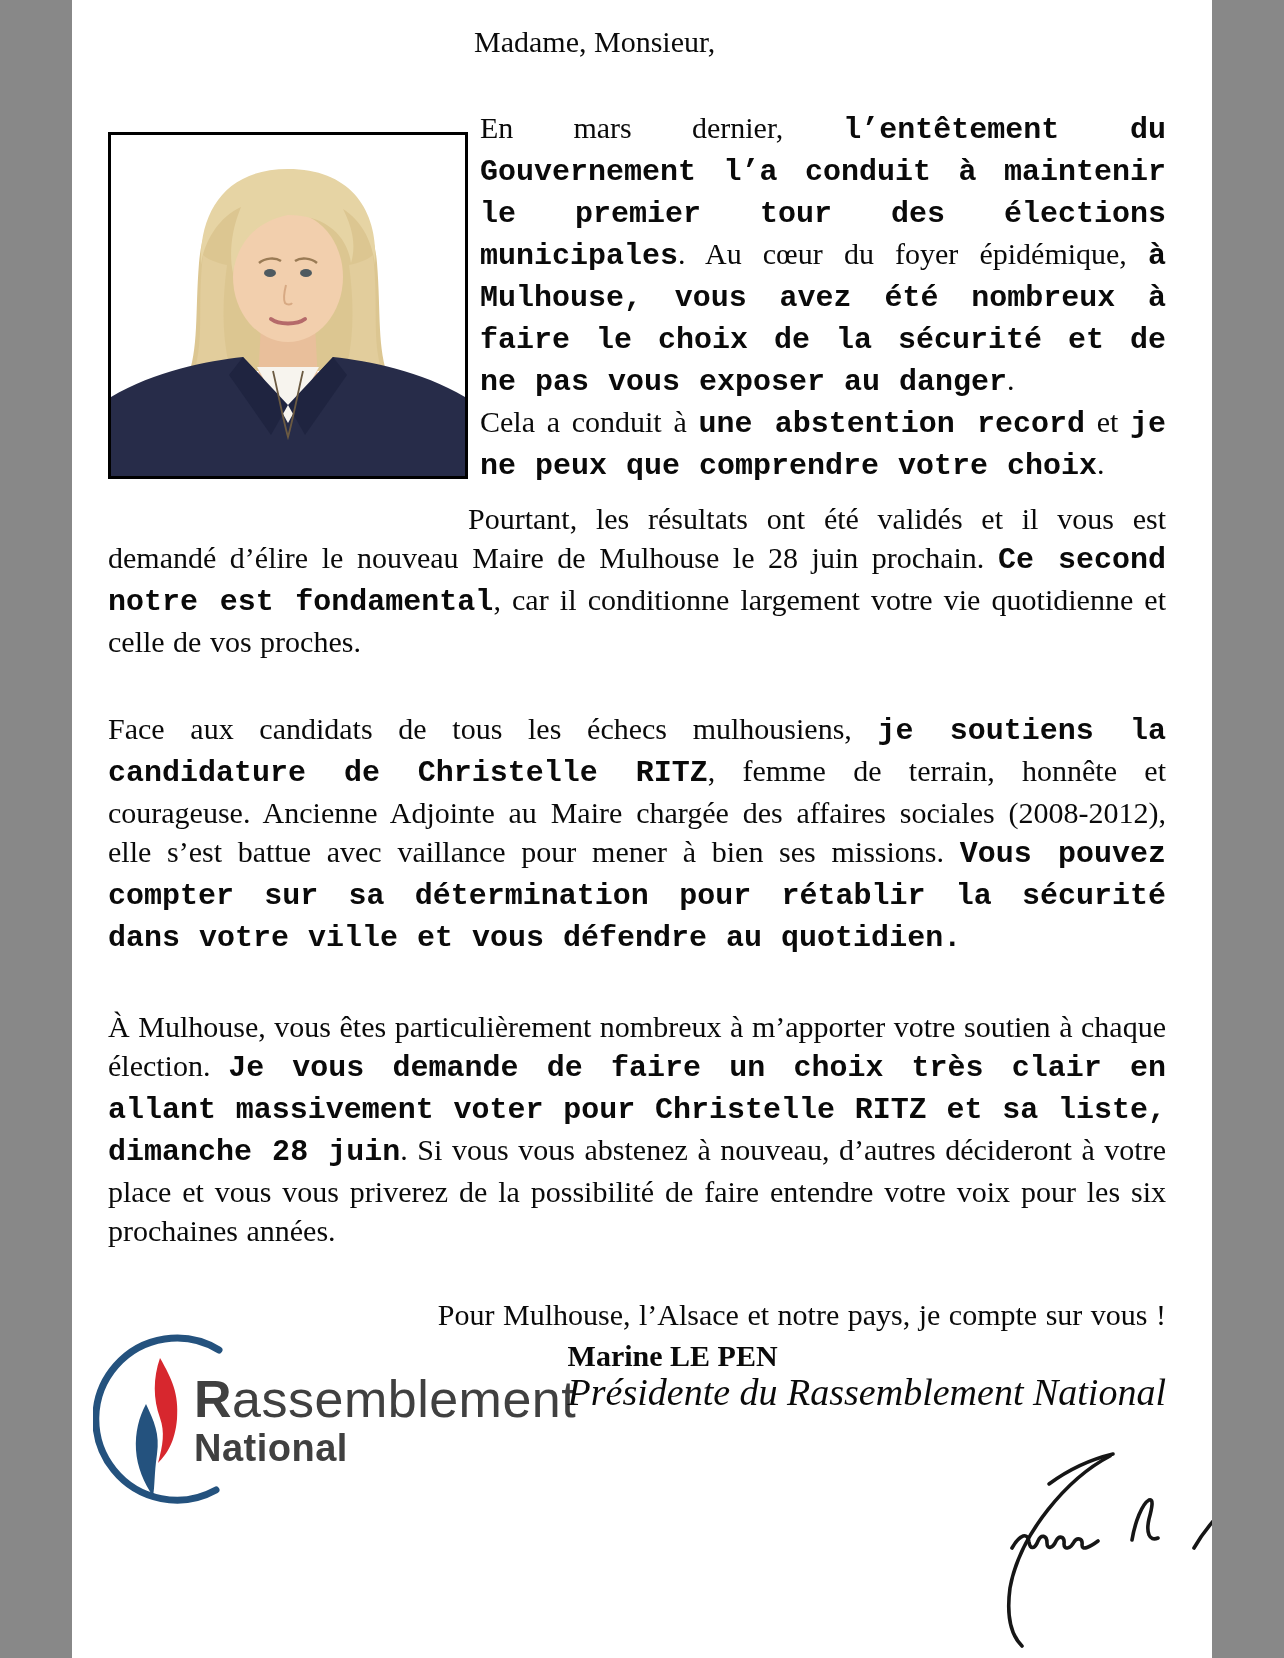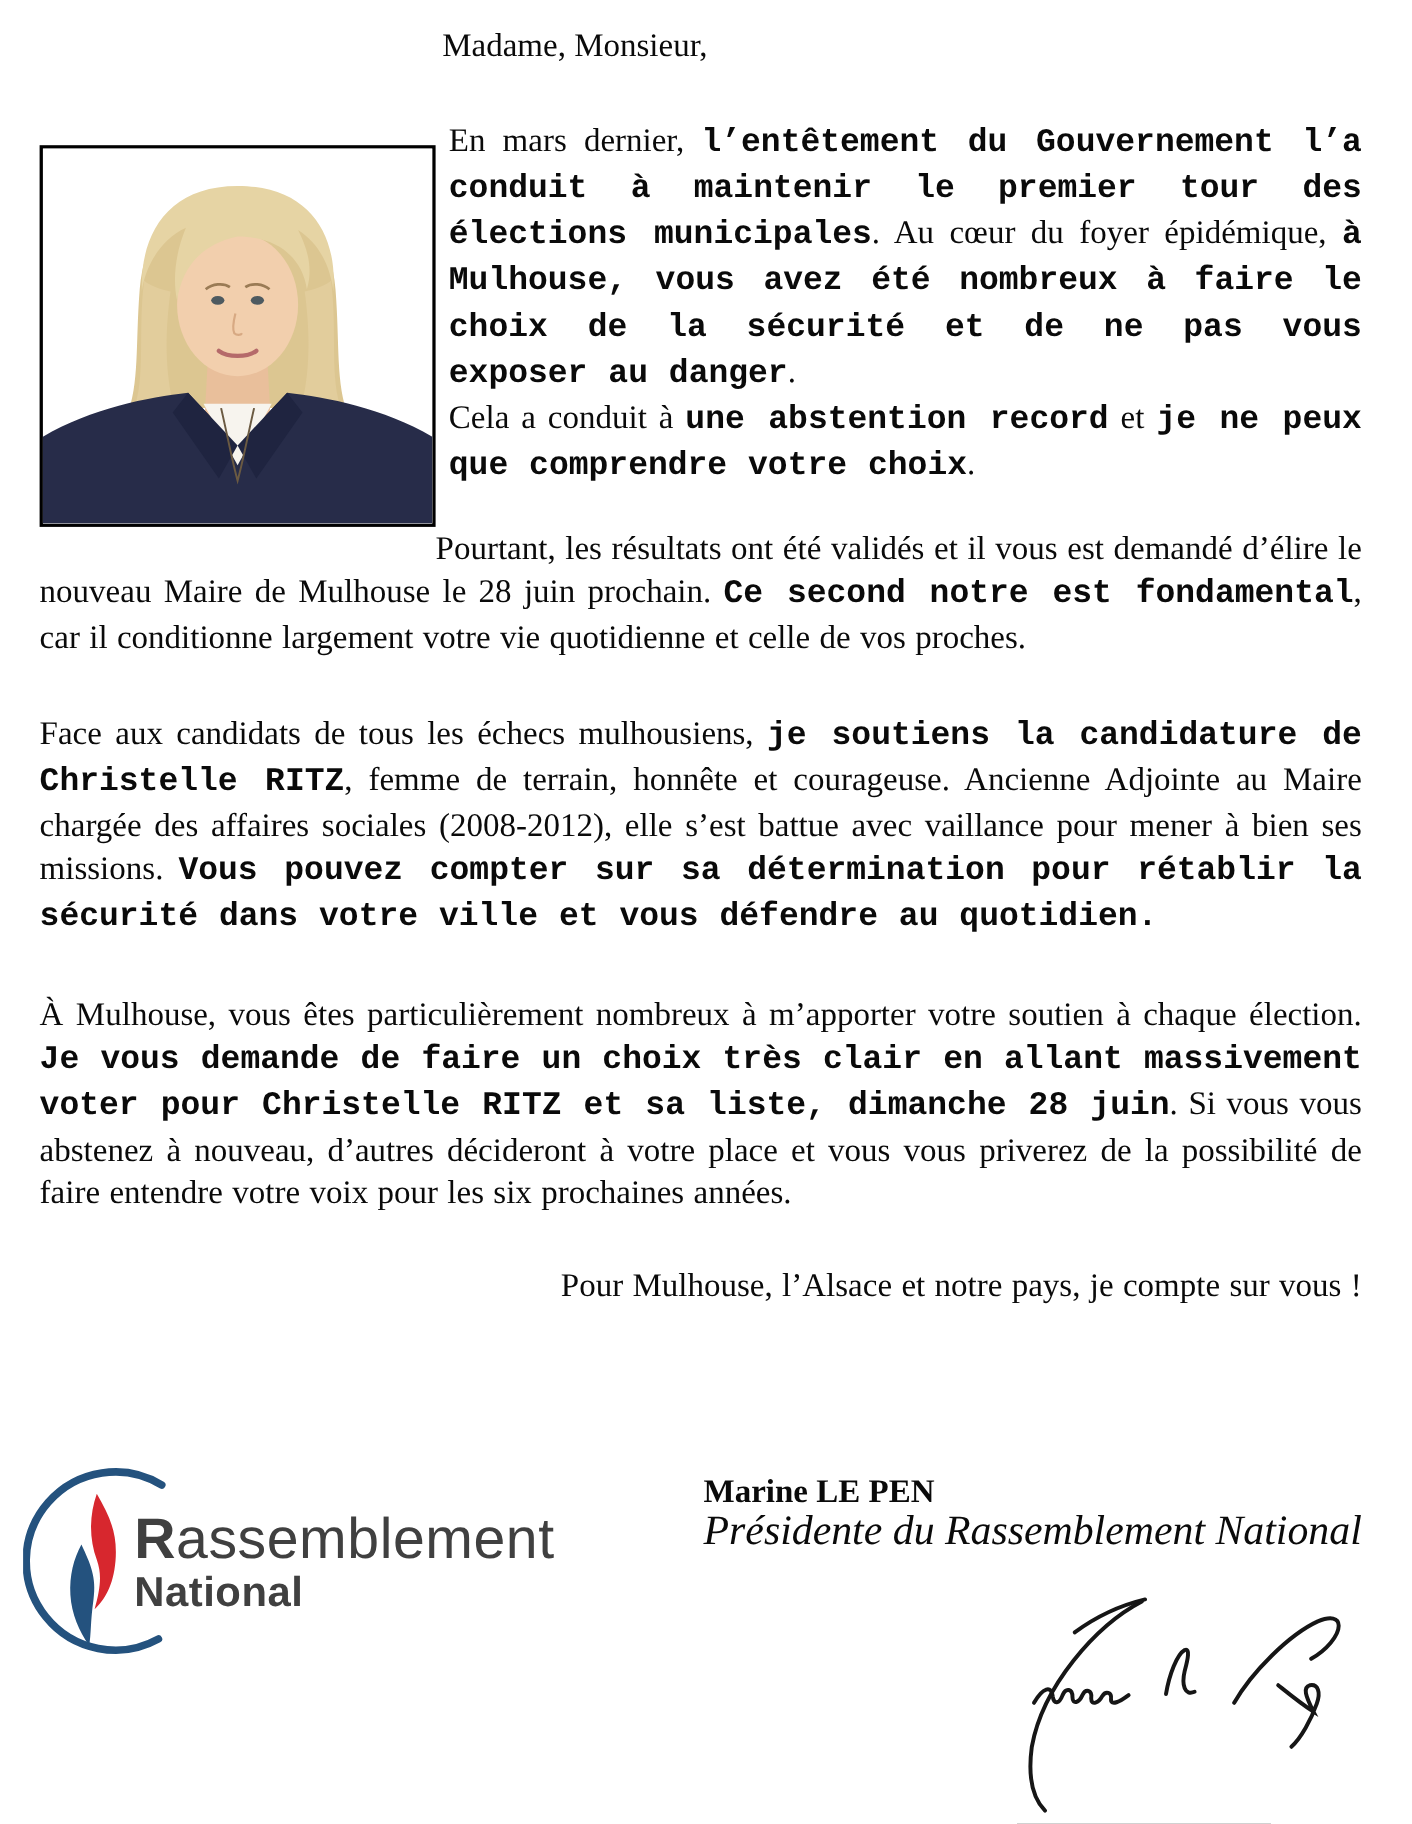--- a/index.html
+++ b/index.html
@@ -1,18 +1,18 @@
 <!DOCTYPE html>
 <html><head>
 <meta charset="utf-8">
 <style>
   html,body{margin:0;padding:0;background:#888;}
   .page{
     position:relative;
-    width:1284px;height:1658px;
+    width:1140px;height:1658px;
     background:#ffffff;
     font-family:"Liberation Serif", serif;
     color:#0a0a0a;
     overflow:hidden;
     margin:0 auto;
   }
   .salutation{
     margin:22px 46px 0 402px;
     font-size:30px;line-height:39px;
   }

